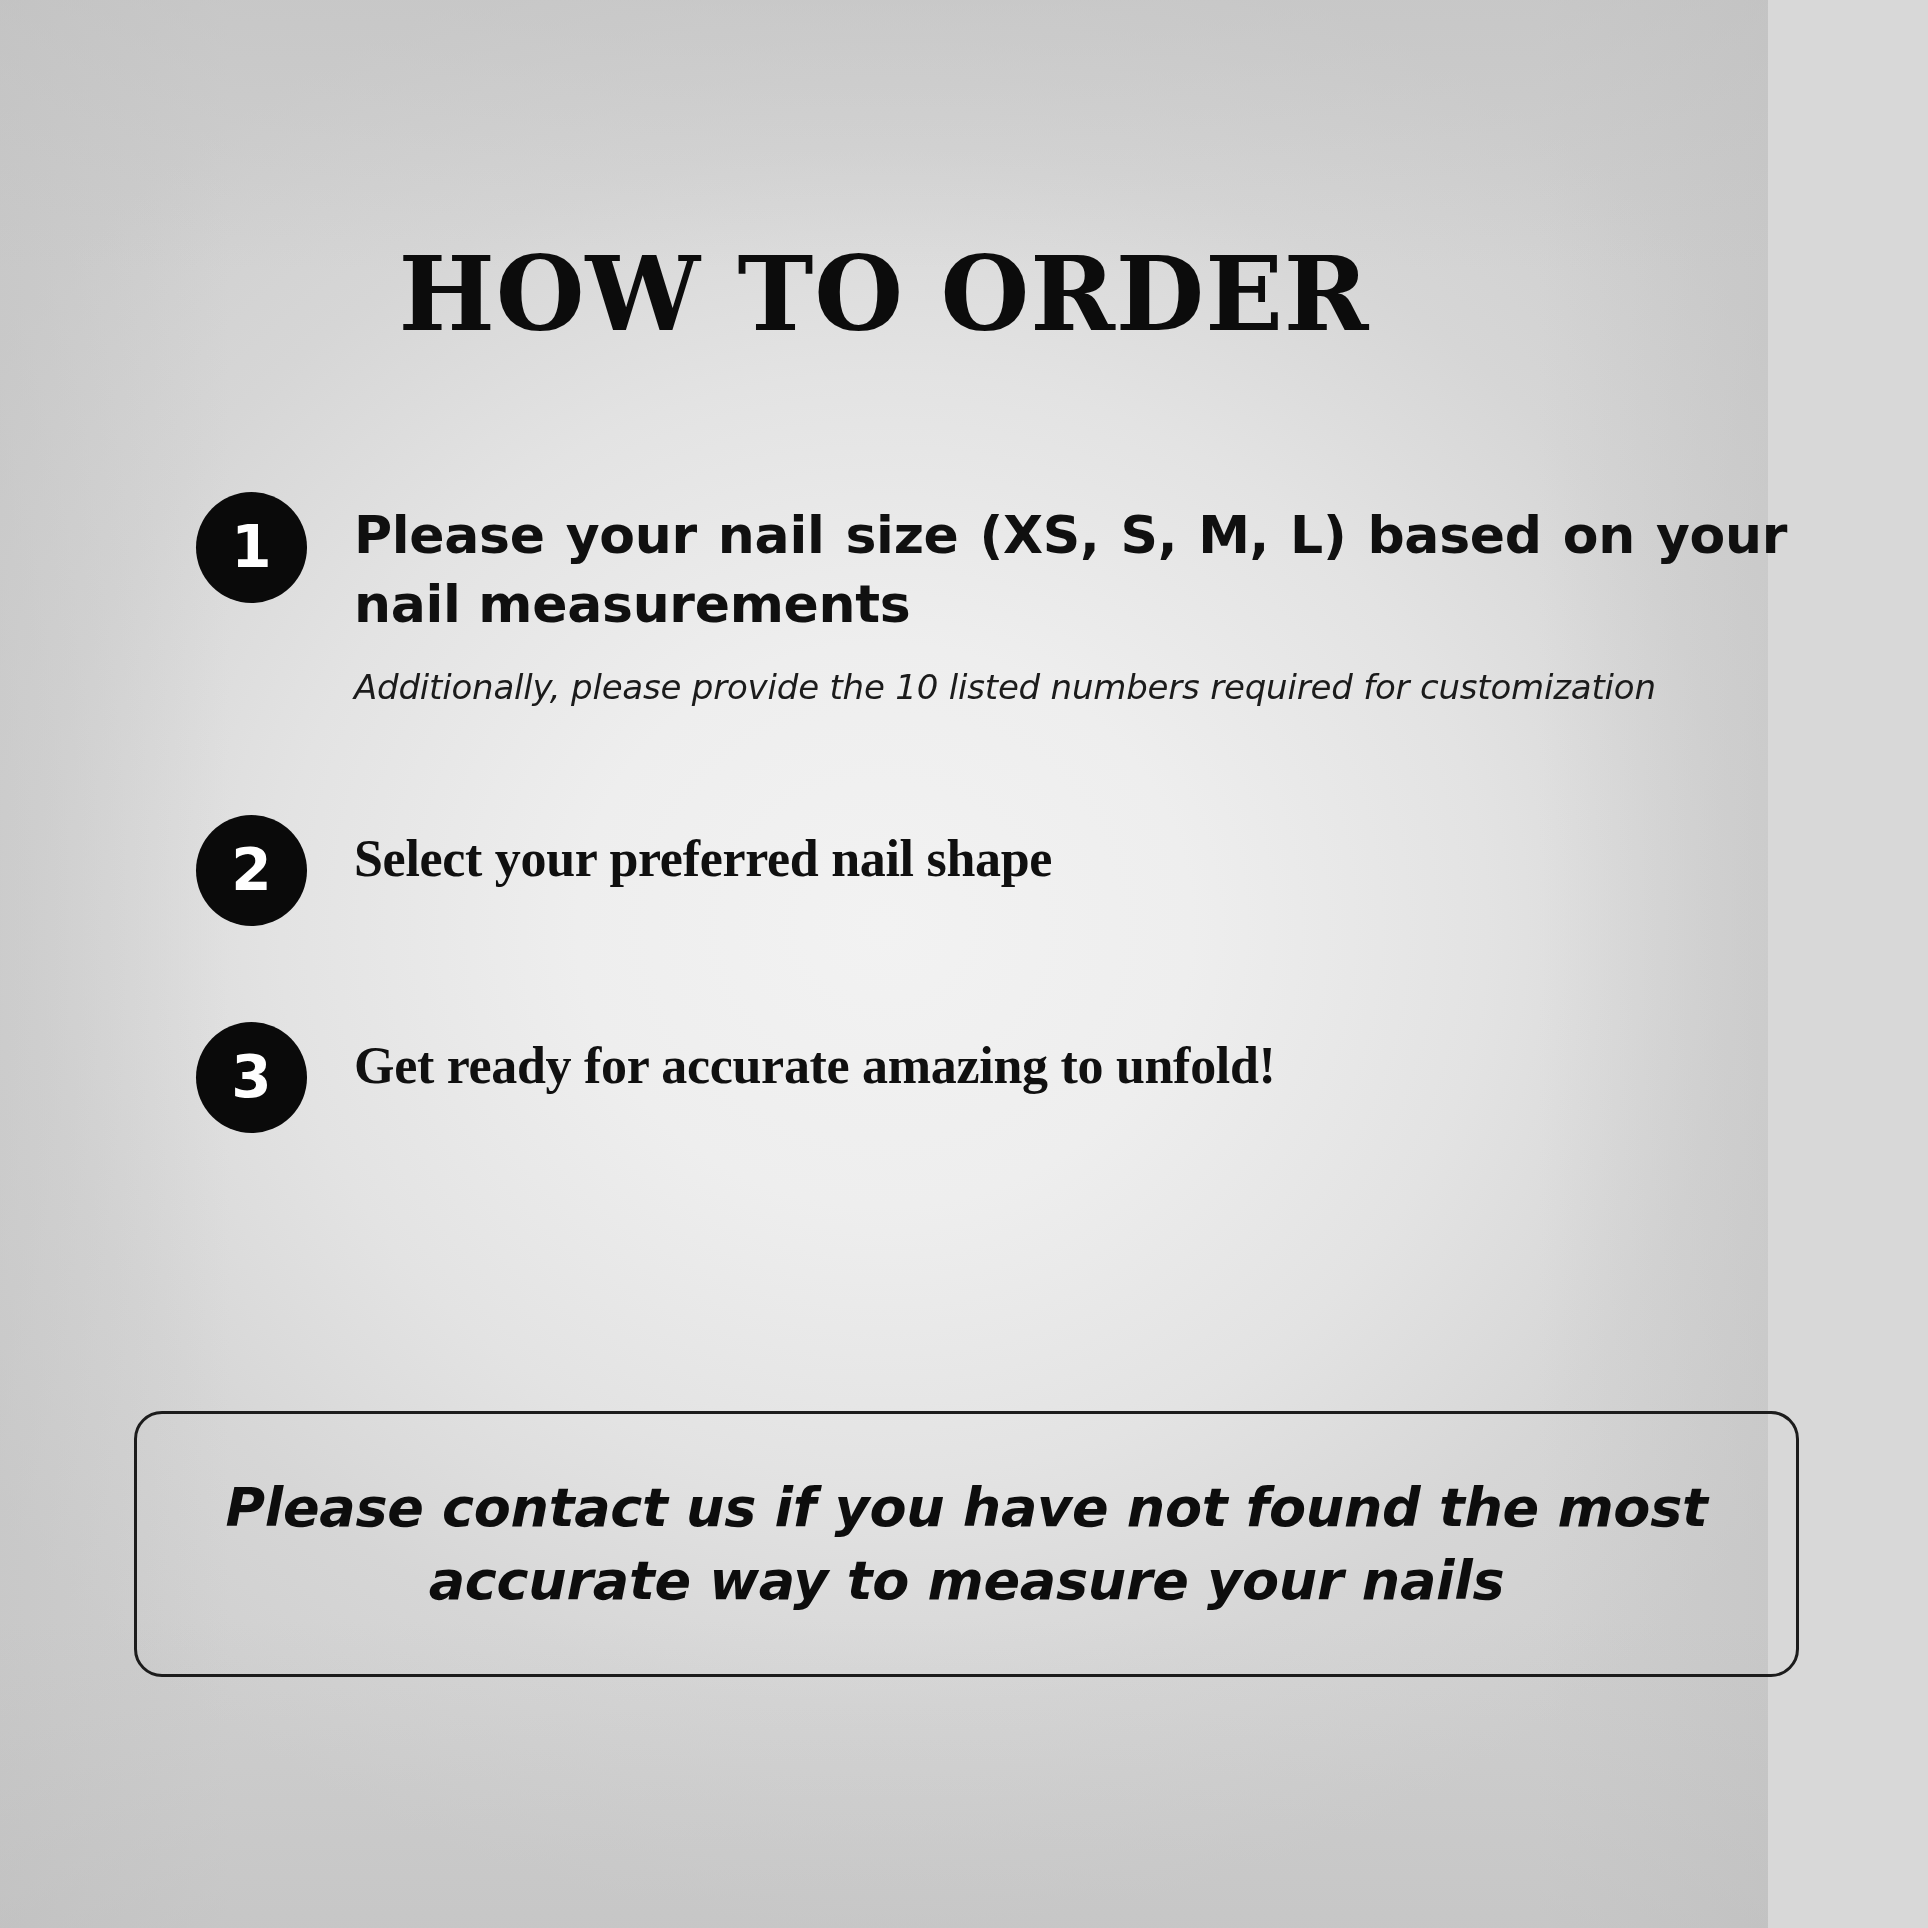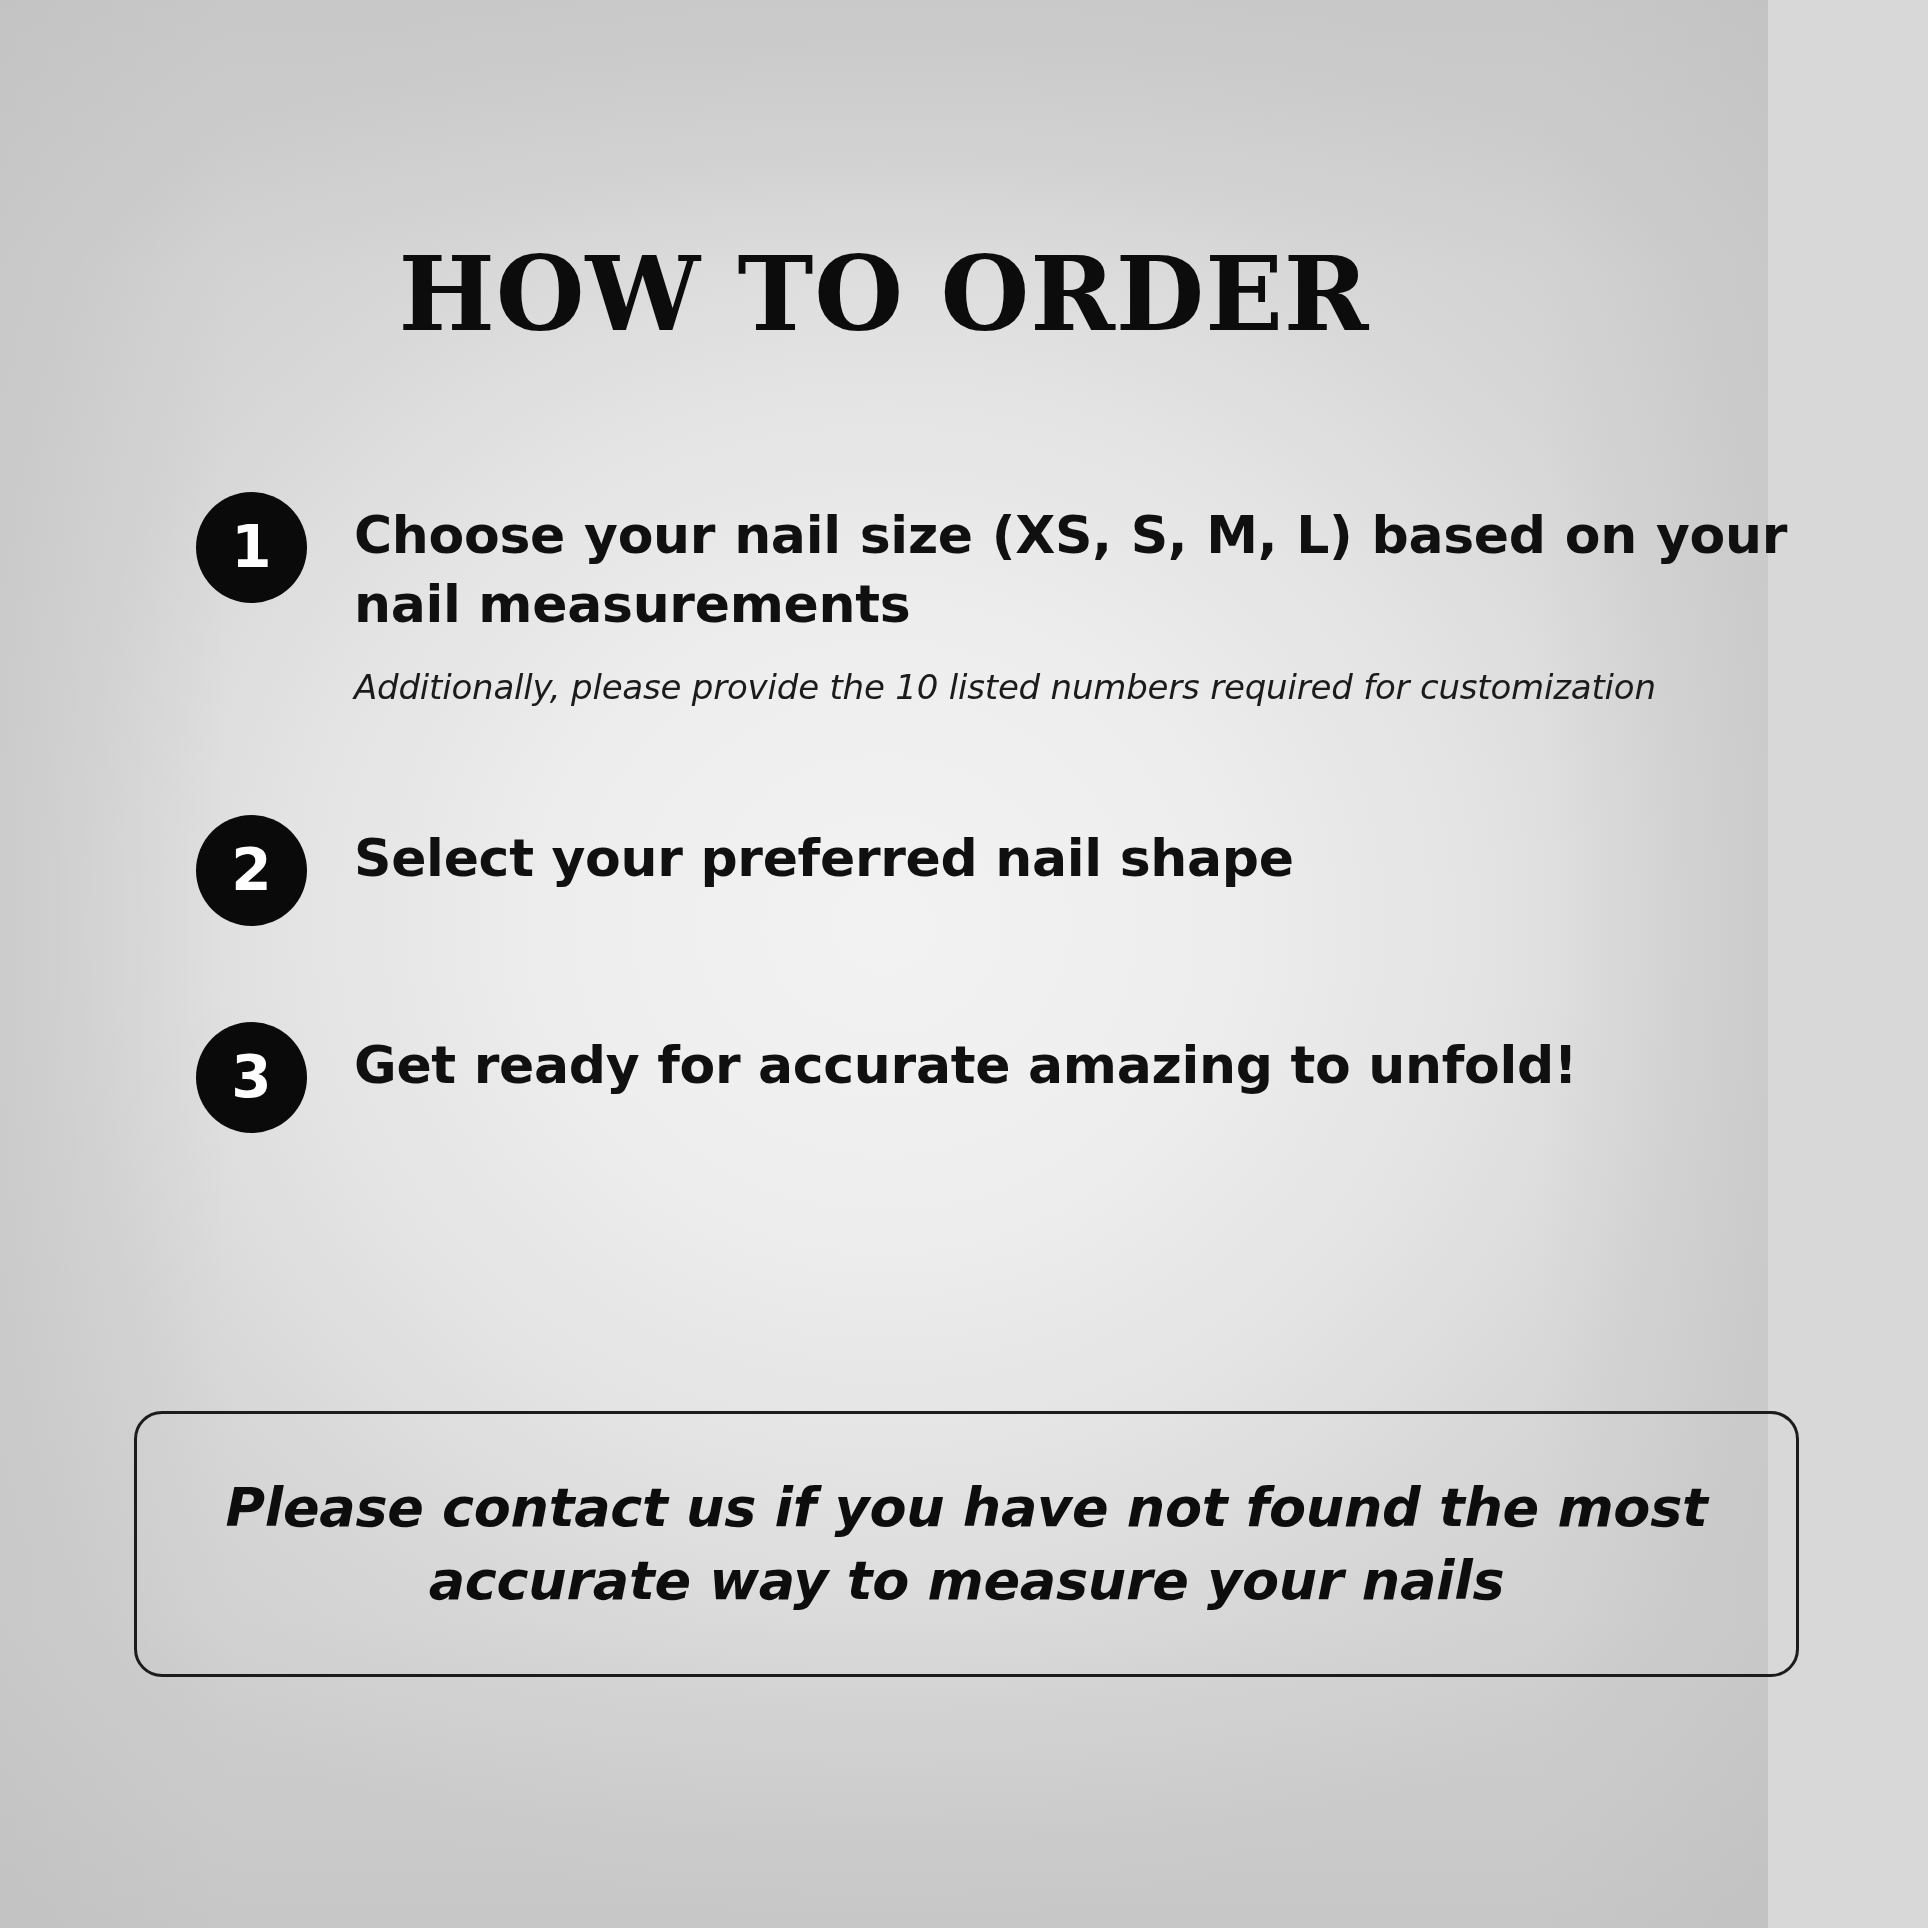--- a/index.html
+++ b/index.html
@@ -87,20 +87,21 @@
     padding-top: 11.3px;
     font-weight: 700;
     font-size: 52px;
     line-height: 1.33;
     color: #101010;
     text-align: justify;
     letter-spacing: -0.3px;
   }
   .step-text.nowrap-line {
     text-align: left;
+    font-family: Liberation Serif, serif;
   }
   .sub-note {
     margin-left: 158px;
     margin-top: 24.5px;
     font-style: italic;
     font-weight: 400;
     font-size: 34px;
     line-height: 1.38;
     color: #1b1b1b;
     text-align: justify;
@@ -144,21 +145,21 @@
 
   <div class="content">
 
     <div class="title">HOW TO ORDER</div>
 
     <div class="steps">
 
       <div class="step step-1">
         <div class="step-row">
           <div class="badge">1</div>
-          <div class="step-text">Choose your nail size (XS, S, M, L) based on your nail measurements</div>
+          <div class="step-text">Please your nail size (XS, S, M, L) based on your nail measurements</div>
         </div>
         <div class="sub-note">Additionally, please provide  the 10 listed numbers required for customization</div>
       </div>
 
       <div class="step step-2">
         <div class="step-row">
           <div class="badge">2</div>
           <div class="step-text nowrap-line">Select your preferred nail shape</div>
         </div>
       </div>

